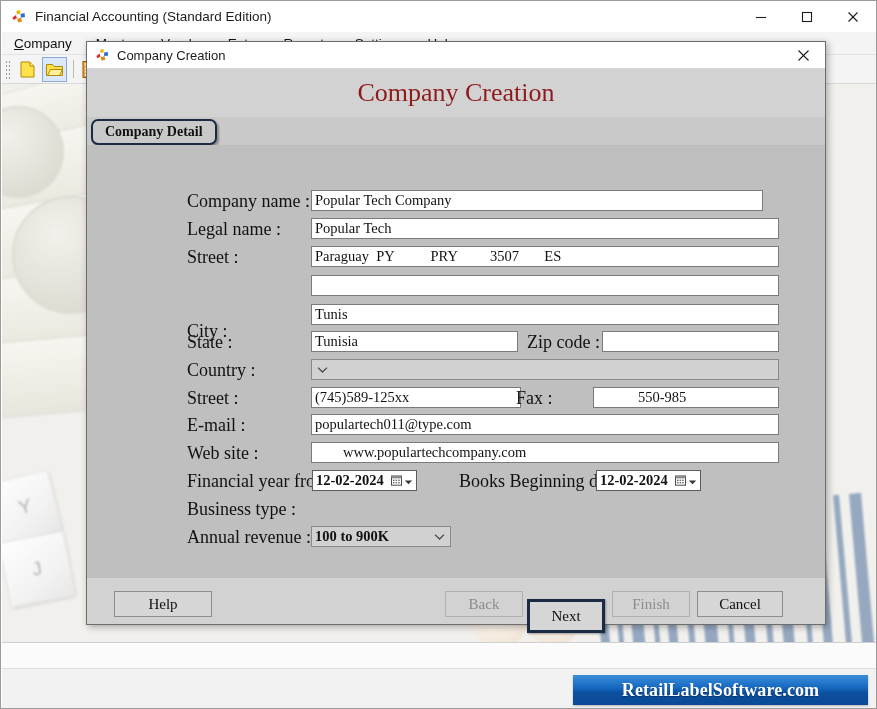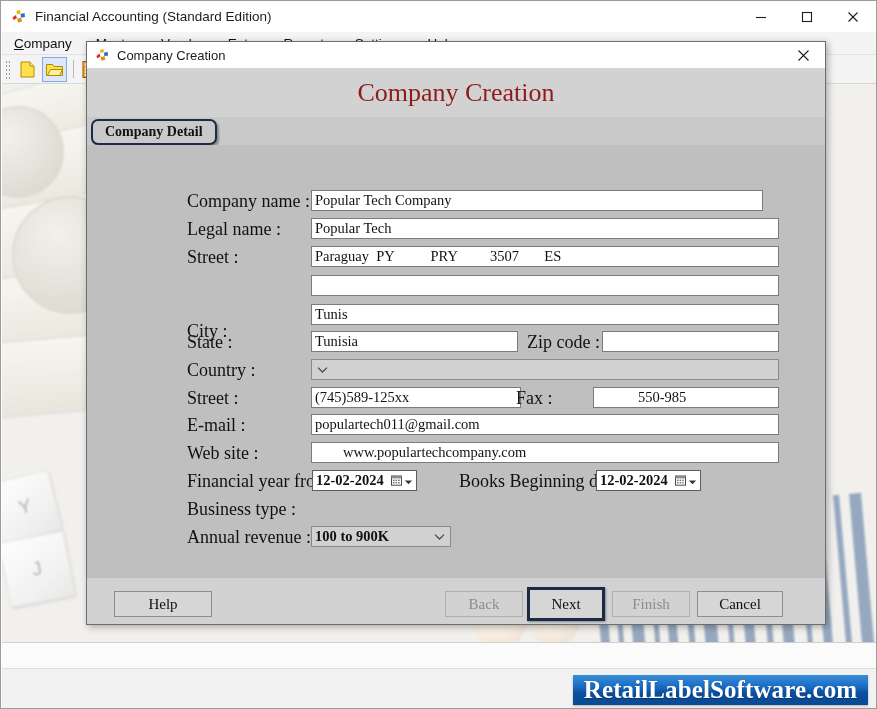--- a/index.html
+++ b/index.html
@@ -146,21 +146,21 @@
     position: absolute; left: 572px; top: 674px;
     width: 295px; height: 30px;
     background: linear-gradient(180deg,#3a8fd9 0%,#1668c0 42%,#0b4f9e 60%,#0a4a95 100%);
     display: flex; align-items: center; justify-content: center;
     box-shadow: 0 1px 2px rgba(0,0,0,.25);
   }
   #watermark-text {
     color: #ffffff;
     font-family: "Liberation Serif", serif;
     font-weight: bold;
-    font-size: 25px;
+    font-size: 18px;
     letter-spacing: .1px;
     text-shadow: 0 1px 1px rgba(0,0,0,.35);
     white-space: nowrap;
   }
 
   
   #dialog {
     position: absolute;
     left: 85px; top: 40px;
     width: 740px; height: 584px;
@@ -506,21 +506,21 @@
             </svg>
         </span>
       </div>
 
       <div class="flabel" style="left:100px;top:242px;">Street :</div>
       <div class="txtbox" style="left:224px;top:242px;width:210px;">(745)589-125xx</div>
       <div class="flabel" style="left:429px;top:242px;">Fax :</div>
       <div class="txtbox" style="left:506px;top:242px;width:186px;padding-left:44px;">550-985</div>
 
       <div class="flabel" style="left:100px;top:269px;">E-mail :</div>
-      <div class="txtbox" style="left:224px;top:269px;width:468px;">populartech011@gmail.com</div>
+      <div class="txtbox" style="left:224px;top:269px;width:468px;">populartech011@type.com</div>
 
       <div class="flabel" style="left:100px;top:297px;">Web site :</div>
       <div class="txtbox" style="left:224px;top:297px;width:468px;padding-left:31px;">www.populartechcompany.com</div>
 
       <div class="flabel" style="left:100px;top:325px;">Financial year from :</div>
       <div class="datebox" style="left:225px;top:325px;width:105px;">
         <span class="dval">12-02-2024</span>
         <span class="dicons">
           <span>
             <svg width="11" height="11" viewBox="0 0 11 11">
@@ -579,19 +579,19 @@
               <path d="M1 1.6 L5.5 6 L10 1.6" fill="none" stroke="#4a4a4a" stroke-width="1.3"></path>
             </svg>
         </span>
       </div>
 
     </div>
 
     <div id="dlg-footer">
       <div class="btn" style="left:27px;width:98px;">Help</div>
       <div class="btn disabled" style="left:358px;width:78px;">Back</div>
-      <div class="btn focused" style="left:440px;width:78px;">Next</div>
+      <div class="btn focused" style="left:440px;width:78px;margin-top:12px;">Next</div>
       <div class="btn disabled" style="left:525px;width:78px;">Finish</div>
       <div class="btn" style="left:610px;width:86px;">Cancel</div>
     </div>
 
   </div>
 </div>
 
 </body></html>

